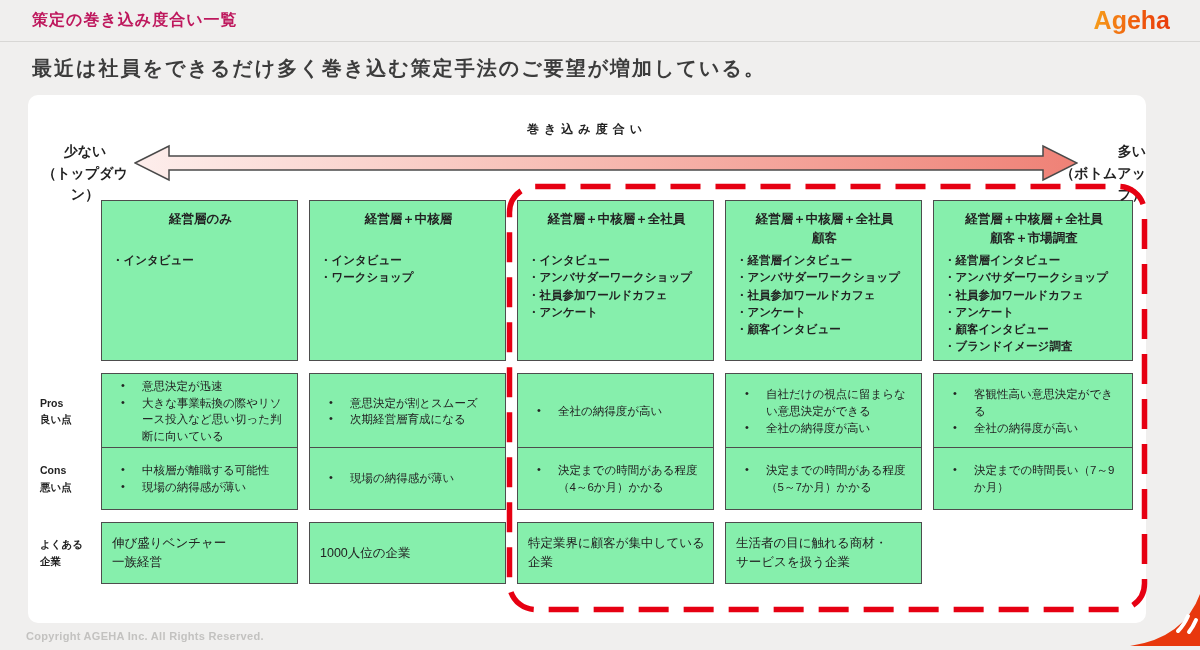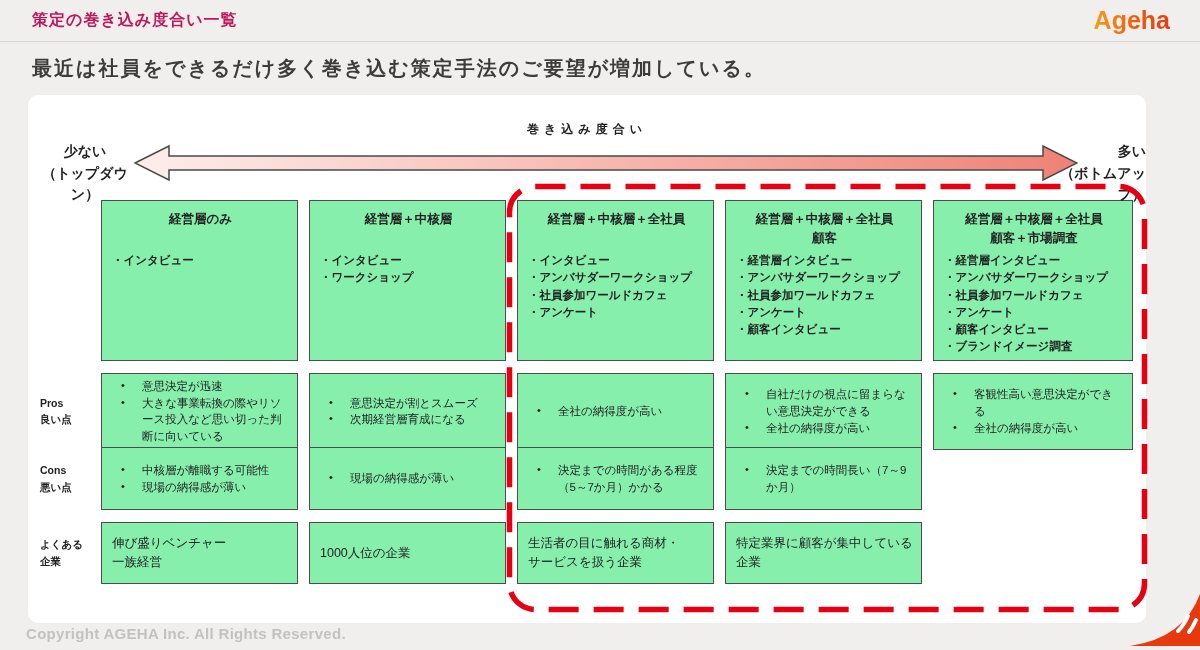--- a/index.html
+++ b/index.html
@@ -84,21 +84,21 @@
   .b-item::before { content:"•"; position:absolute; left:7px; top:0; font-size:11px; }
   .co-cell {
     display:flex; flex-direction:column; justify-content:center;
     padding:4px 8px 4px 10px; font-size:12.5px; line-height:1.5; white-space:pre-line;
   }
   
   .highlight { position:absolute; left:478px; top:88px; pointer-events:none; }
   
   .copyright {
     position:absolute; left:26px; bottom:8px;
-    font-size:15px; font-weight:bold; color:#c3c2c0; letter-spacing:0.3px;
+    font-size:11px; font-weight:bold; color:#c3c2c0; letter-spacing:0.3px;
   }
   .corner { position:absolute; right:0; bottom:0; }
 </style>
 </head>
 <body>
 
 <div class="header">
   <div class="page-title">策定の巻き込み度合い一覧</div>
   <div class="logo">Ageha</div>
 </div>
@@ -212,38 +212,41 @@
       <div>悪い点</div>
     </div>
     <div class="cell flexcell">
         <div class="b-item">中核層が離職する可能性</div>
         <div class="b-item">現場の納得感が薄い</div>
       </div>
     <div class="cell flexcell">
         <div class="b-item">現場の納得感が薄い</div>
       </div>
     <div class="cell flexcell">
+        <div class="b-item">決定までの時間がある程度（4～6か月）かかる</div>
+      </div>
+    <div class="cell flexcell">
         <div class="b-item">決定までの時間がある程度（5～7か月）かかる</div>
       </div>
     <div class="cell flexcell">
         <div class="b-item">決定までの時間長い（7～9か月）</div>
       </div>
   </div>
 
   <div class="trow trow-co">
     <div class="rlabel">
       <div>よくある</div>
       <div>企業</div>
     </div>
     <div class="cell co-cell">伸び盛りベンチャー
 一族経営</div>
     <div class="cell co-cell">1000人位の企業</div>
+    <div class="cell co-cell">特定業界に顧客が集中している企業</div>
     <div class="cell co-cell">生活者の目に触れる商材・
 サービスを扱う企業</div>
-    <div class="cell co-cell">特定業界に顧客が集中している企業</div>
   </div>
 
   <div class="highlight">
     <svg width="642" height="430" viewBox="0 0 642 430">
       <rect x="3.5" y="3.5" width="635" height="423" rx="26" fill="none" stroke="#e60012" stroke-width="5.5" stroke-dasharray="30 15"></rect>
     </svg>
   </div>
 </div>
 
 <div class="copyright">Copyright AGEHA Inc. All Rights Reserved.</div>

